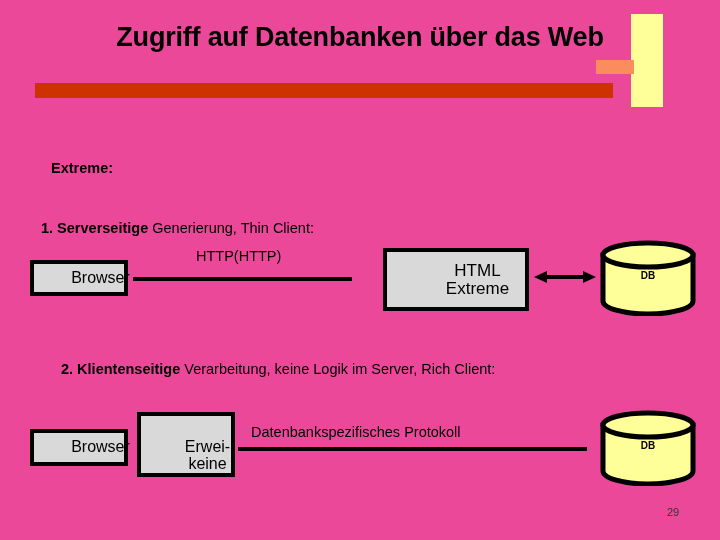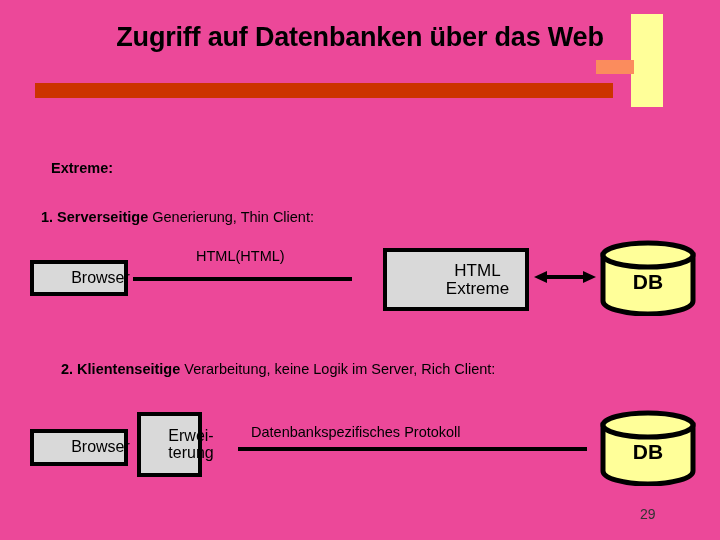--- a/index.html
+++ b/index.html
@@ -79,42 +79,42 @@
     white-space: nowrap;
     margin-left: 12px;
   }
   .section-head {
     position: absolute;
     font-size: 14.5px;
     color: #000000;
     white-space: nowrap;
   }
   .section-head .lead { font-weight: bold; }
-  #section1-head { left: 41px; top: 209px; }
+  #section1-head { left: 41px; top: 220px; }
   #section2-head { left: 61px; top: 361px; text-align: center; }
 
   
   .node-box {
     position: absolute;
     box-sizing: border-box;
     background: #d9d9d9;
     border: 4px solid #000000;
     display: flex;
     align-items: center;
     justify-content: center;
     text-align: center;
     font-size: 16px;
     line-height: 1.05;
     color: #000000;
     padding-left: 43px;
   }
   #browser-box-1 { left: 30px;  top: 260px; width: 98px;  height: 36px; }
   #http-server-box { left: 383px; top: 248px; width: 146px; height: 63px; font-size: 17px; }
   #browser-box-2 { left: 30px;  top: 429px; width: 98px;  height: 37px; }
-  #erweiterung-box { left: 137px; top: 412px; width: 65px;  height: 65px; }
+  #erweiterung-box { left: 137px; top: 412px; width: 98px;  height: 65px; align-items: flex-end; }
 
   
   .connector-line {
     position: absolute;
     background: #000000;
     height: 4px;
   }
   #line-http { left: 133px; top: 277px; width: 219px; }
   #line-dbproto { left: 238px; top: 447px; width: 349px; }
 
@@ -143,33 +143,33 @@
     position: absolute;
     width: 102px;
     height: 76px;
   }
   #db-cylinder-1 { left: 597px; top: 240px; }
   #db-cylinder-2 { left: 597px; top: 410px; }
   .db-label {
     position: absolute;
     width: 102px;
     text-align: center;
-    font-size: 21px;
+    font-size: 10px;
     font-weight: bold;
     color: #000000;
   }
   #db-label-1 { left: 597px; top: 270px; }
   #db-label-2 { left: 597px; top: 440px; }
 
   
   .page-number {
     position: absolute;
-    left: 640px;
+    left: 667px;
     top: 506px;
-    font-size: 14px;
+    font-size: 11px;
     color: #333333;
   }
 </style>
 </head>
 <body>
 
 <div id="slide">
 
   <div class="deco-yellow-bar"></div>
   <div class="deco-orange-bar"></div>
@@ -180,21 +180,21 @@
   <div class="intro-line2">Extreme:</div>
 
   <div class="section-head" id="section1-head">
     <span class="lead">1. Serverseitige</span><span> Generierung, Thin Client:</span>
   </div>
 
   <div class="node-box" id="browser-box-1">
     <span>Browser</span>
   </div>
 
-  <div class="connector-label" id="label-http">HTML(HTML)</div>
+  <div class="connector-label" id="label-http">HTTP(HTTP)</div>
   <div class="connector-line" id="line-http"></div>
 
   <div class="node-box" id="http-server-box">
     <span>
       <span>HTML</span><br>
       <span>Extreme</span>
     </span>
   </div>
 
   <svg class="double-arrow" viewBox="0 0 62 20">
@@ -213,21 +213,21 @@
     <span class="lead">2. Klientenseitige</span><span> Verarbeitung, keine Logik im Server, Rich Client:</span>
   </div>
 
   <div class="node-box" id="browser-box-2">
     <span>Browser</span>
   </div>
 
   <div class="node-box" id="erweiterung-box">
     <span>
       <span>Erwei-</span><br>
-      <span>terung</span>
+      <span>keine</span>
     </span>
   </div>
 
   <div class="connector-label" id="label-dbproto">Datenbankspezifisches Protokoll</div>
   <div class="connector-line" id="line-dbproto"></div>
 
   <svg class="db-cylinder" id="db-cylinder-2" viewBox="0 0 102 76">
     <path d="M6,15 L6,61 A45,13 0 0,0 96,61 L96,15 Z" fill="#ffff99" stroke="#000000" stroke-width="5"></path>
     <ellipse cx="51" cy="15" rx="45" ry="12" fill="#ffff99" stroke="#000000" stroke-width="5"></ellipse>
   </svg>

